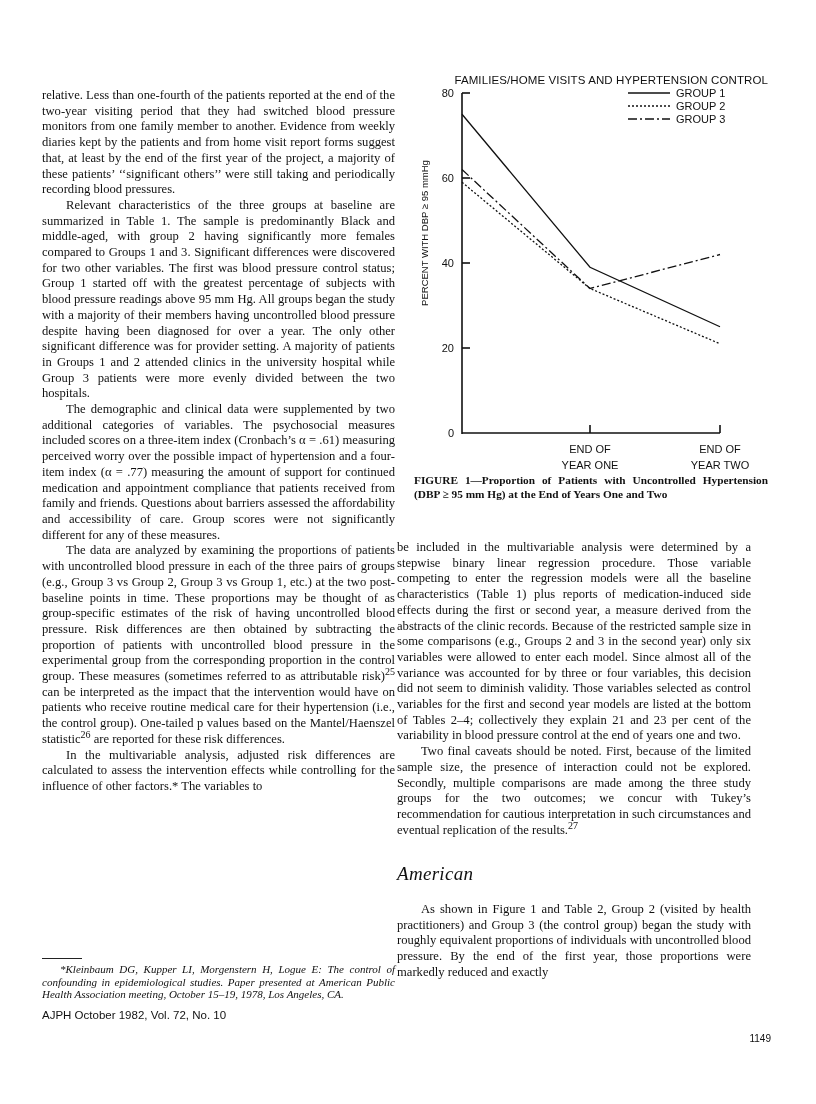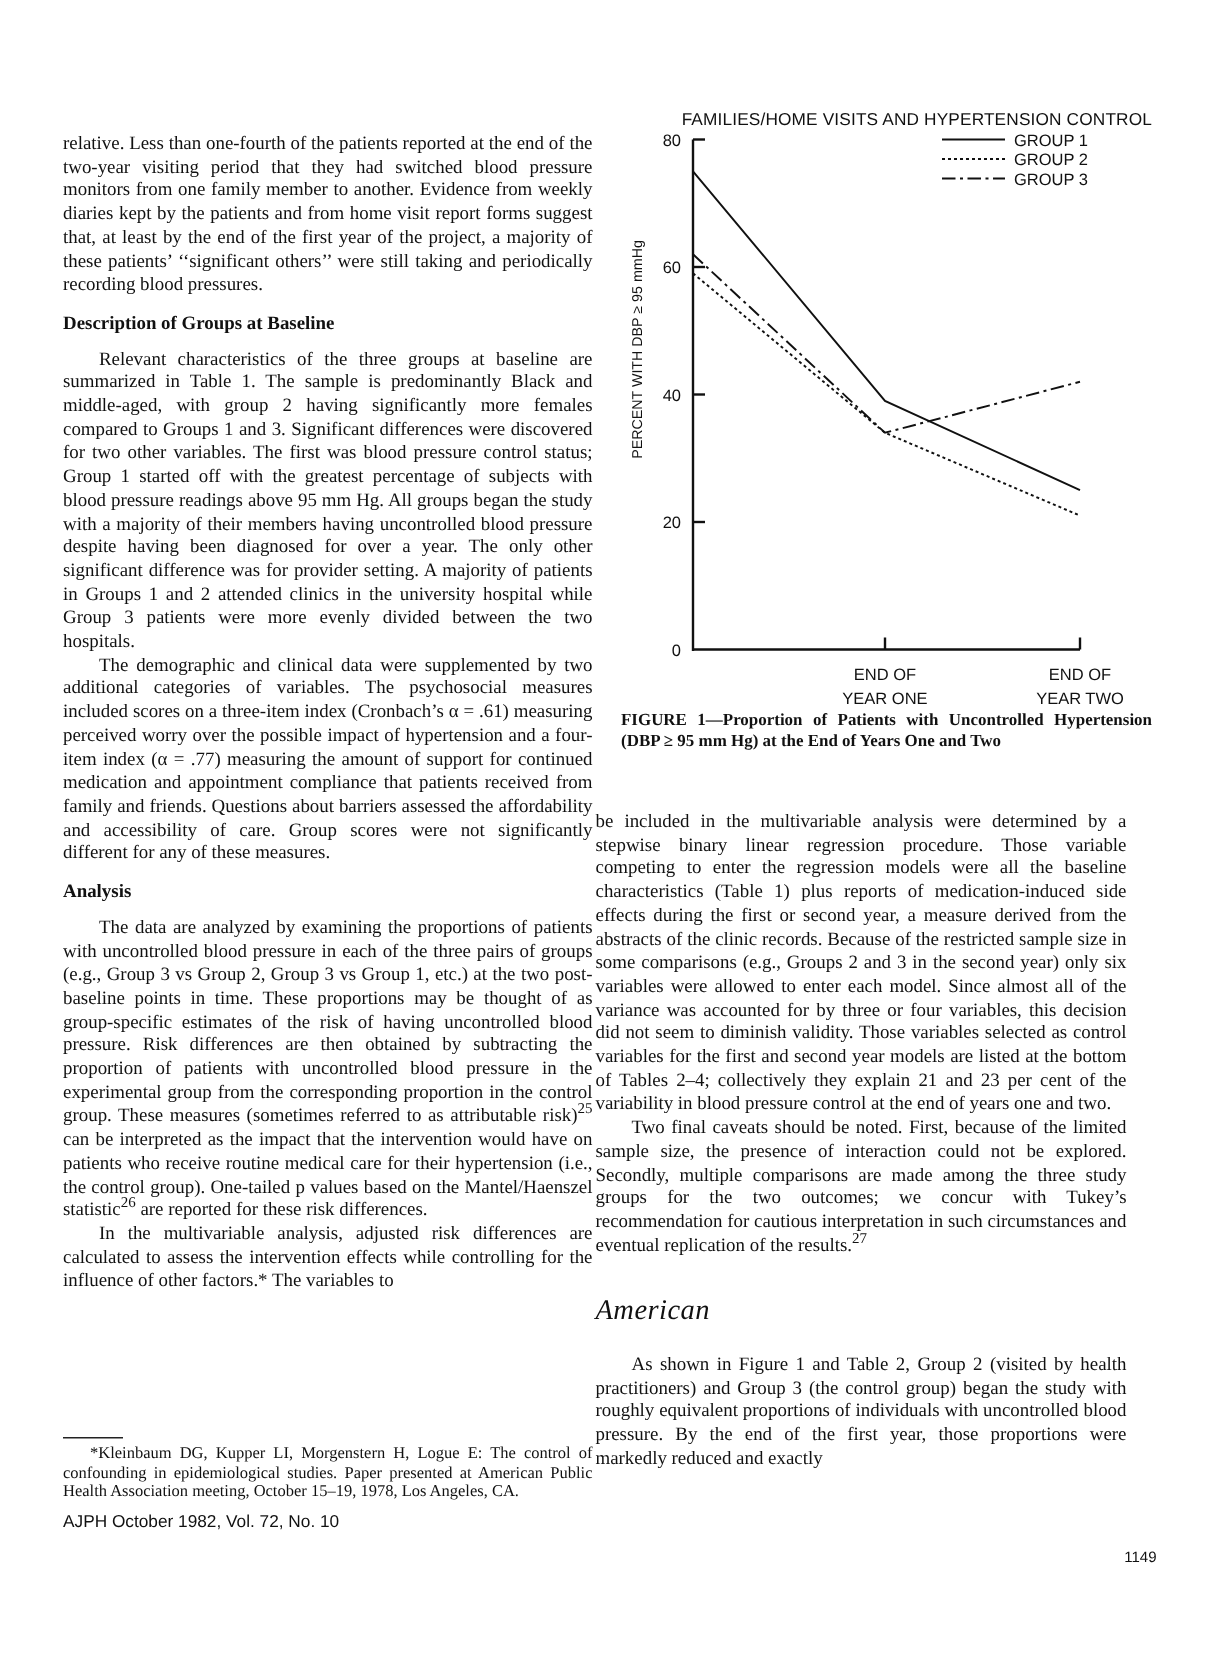--- a/index.html
+++ b/index.html
@@ -8,39 +8,37 @@
   .sans { font-family: "Liberation Sans", "DejaVu Sans", sans-serif; }
   .running-head { position:absolute; top:26px; right:48px; font-size:11.5px; letter-spacing:0.1px;margin-top:48px; }
   .col { position:absolute; font-size:12.6px; line-height:15.7px; text-align:justify; }
   .col-left { left:42px; top:88px; width:353px; }
   .col-right { left:397px; top:540px; width:354px; }
   .col p { margin:0; text-indent:0; }
   .col p.ind { text-indent:24px; }
   .col h3 { font-size:12.6px; font-weight:bold; margin:10px 0 8px 0; }
   .col h2 { font-size:19px; font-style:italic; font-weight:normal; margin:28px 0 20px 0; letter-spacing:0.3px; }
   .footnote-rule { position:absolute; left:42px; top:958px; width:40px; border-top:1px solid #222; }
-  .footnote { position:absolute; left:42px; top:963px; width:353px; font-size:11px; line-height:12.7px; text-align:justify; text-indent:18px; }
+  .footnote { position:absolute; left:42px; top:963px; width:353px; font-size:11px; line-height:12.7px; text-align:justify; text-indent:18px;font-style:italic; }
   .footer-left { position:absolute; left:42px; top:1009px; font-size:11.5px; }
   .footer-right { position:absolute; right:45px; top:1033px; font-size:10px; }
   .figure { position:absolute; left:410px; top:80px; width:370px; height:420px; }
   .caption { position:absolute; left:414px; top:474px; width:354px; font-size:11.3px; line-height:13.5px; font-weight:bold; text-align:justify; }
   sup { font-size:10px; line-height:0; }
   svg text { font-family: "Liberation Sans", "DejaVu Sans", sans-serif; }
 </style>
 </head>
 <body>
 
 <div class="running-head sans">FAMILIES/HOME VISITS AND HYPERTENSION CONTROL</div>
 
 <div class="col col-left serif">
   <p>relative. Less than one-fourth of the patients reported at the end of the two-year visiting period that they had switched blood pressure monitors from one family member to another. Evidence from weekly diaries kept by the patients and from home visit report forms suggest that, at least by the end of the first year of the project, a majority of these patients’ ‘‘significant others’’ were still taking and periodically recording blood pressures.</p>
-  <h3>Description of Groups at Baseline</h3>
   <p class="ind">Relevant characteristics of the three groups at baseline are summarized in Table 1. The sample is predominantly Black and middle-aged, with group 2 having significantly more females compared to Groups 1 and 3. Significant differences were discovered for two other variables. The first was blood pressure control status; Group 1 started off with the greatest percentage of subjects with blood pressure readings above 95 mm Hg. All groups began the study with a majority of their members having uncontrolled blood pressure despite having been diagnosed for over a year. The only other significant difference was for provider setting. A majority of patients in Groups 1 and 2 attended clinics in the university hospital while Group 3 patients were more evenly divided between the two hospitals.</p>
   <p class="ind">The demographic and clinical data were supplemented by two additional categories of variables. The psychosocial measures included scores on a three-item index (Cronbach’s α = .61) measuring perceived worry over the possible impact of hypertension and a four-item index (α = .77) measuring the amount of support for continued medication and appointment compliance that patients received from family and friends. Questions about barriers assessed the affordability and accessibility of care. Group scores were not significantly different for any of these measures.</p>
-  <h3>Analysis</h3>
   <p class="ind"><span>The data are analyzed by examining the proportions of patients with uncontrolled blood pressure in each of the three pairs of groups (e.g., Group 3 vs Group 2, Group 3 vs Group 1, etc.) at the two post-baseline points in time. These proportions may be thought of as group-specific estimates of the risk of having uncontrolled blood pressure. Risk differences are then obtained by subtracting the proportion of patients with uncontrolled blood pressure in the experimental group from the corresponding proportion in the control group. These measures (sometimes referred to as attributable risk)</span><sup>25</sup><span> can be interpreted as the impact that the intervention would have on patients who receive routine medical care for their hypertension (i.e., the control group). One-tailed p values based on the Mantel/Haenszel statistic</span><sup>26</sup><span> are reported for these risk differences.</span></p>
   <p class="ind">In the multivariable analysis, adjusted risk differences are calculated to assess the intervention effects while controlling for the influence of other factors.* The variables to</p>
 </div>
 
 <div class="footnote-rule"></div>
 <div class="footnote serif">*Kleinbaum DG, Kupper LI, Morgenstern H, Logue E: The control of confounding in epidemiological studies. Paper presented at American Public Health Association meeting, October 15–19, 1978, Los Angeles, CA.</div>
 <div class="footer-left sans">AJPH October 1982, Vol. 72, No. 10</div>
 <div class="footer-right sans">1149</div>
 
 <div class="figure">

